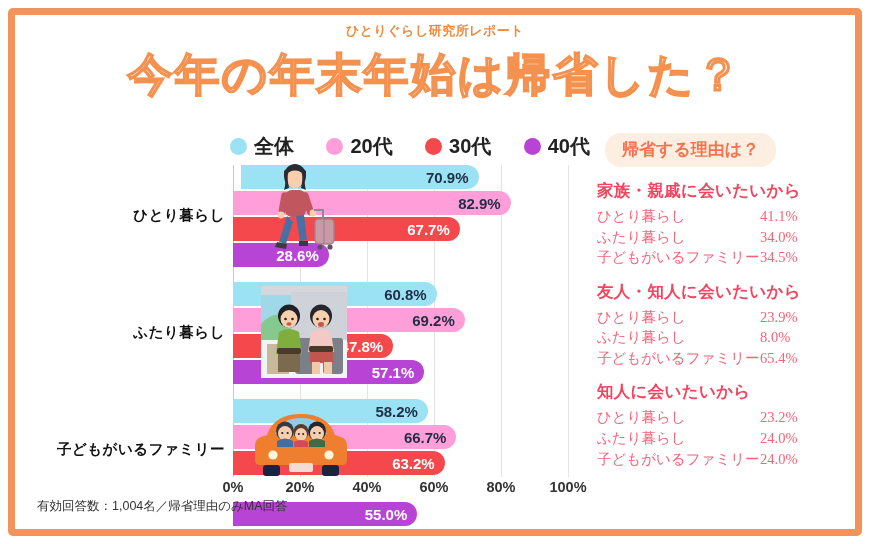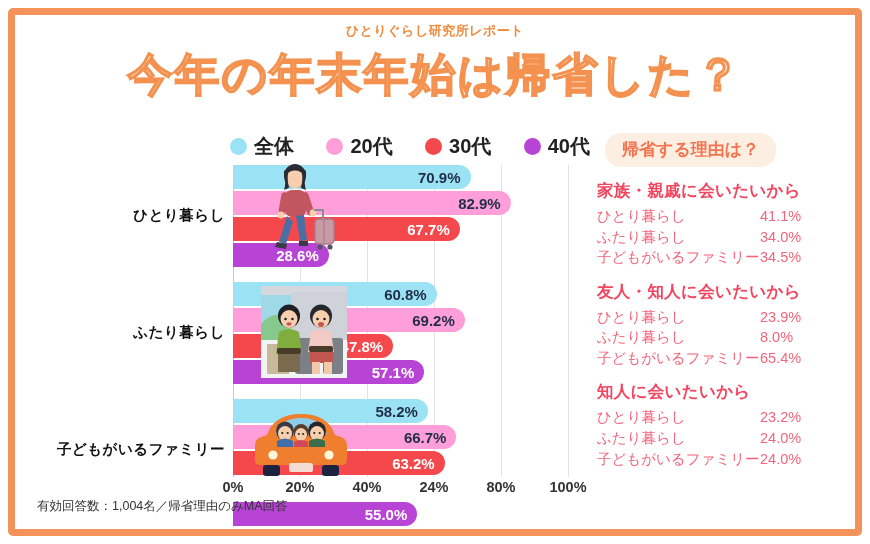--- a/index.html
+++ b/index.html
@@ -112,21 +112,21 @@
   .reason-title {
     font-size: 16.5px; font-weight: bold; color: #f2455f;
     margin-bottom: 4px; letter-spacing: .3px;
   }
   .reason-row {
     display: flex; align-items: baseline;
     font-size: 14.5px; color: #f4647a;
     line-height: 1.42;
   }
   .reason-name { width: 163px; white-space: nowrap; }
-  .reason-pct { white-space: nowrap; }
+  .reason-pct { white-space: nowrap; font-family: Liberation Serif, serif; }
 
   
   .footer {
     position: absolute; left: 22px; bottom: 14px;
     font-size: 12.5px; color: #333333;
   }
 </style>
 </head>
 <body>
 
@@ -158,21 +158,21 @@
   <div class="chart">
     <div class="plot" id="plot">
           <div class="gridline axis-zero" style="left: 0px;"></div>
           <div class="gridline" style="left: 67px;"></div>
           <div class="gridline" style="left: 134px;"></div>
           <div class="gridline" style="left: 201px;"></div>
           <div class="gridline" style="left: 268px;"></div>
           <div class="gridline" style="left: 335px;"></div>
           <div class="group" style="top: 0px; height: 102px;">
             <div class="cat-label" style="top: 41px;">ひとり暮らし</div>
-            <div class="bar" style="top: 0px; width: 237.515px; background: rgb(156, 226, 245);">
+            <div class="bar" style="top: 0px; width: 237.515px; background: rgb(156, 226, 245); margin-left: 8px;">
               <span class="bar-val v-dark">70.9%</span>
             </div>
             <div class="bar" style="top: 26px; width: 277.715px; background: rgb(255, 158, 216);">
               <span class="bar-val v-dark">82.9%</span>
             </div>
             <div class="bar" style="top: 52px; width: 226.795px; background: rgb(245, 72, 77);">
               <span class="bar-val v-light">67.7%</span>
             </div>
             <div class="bar" style="top: 78px; width: 95.81px; background: rgb(184, 68, 214);">
               <span class="bar-val v-light">28.6%</span>
@@ -280,21 +280,21 @@
      <rect x="38" y="62" width="24" height="9" rx="2" fill="#f5dcd2"></rect>
      <rect x="12" y="64" width="17" height="11" rx="3" fill="#1c2340"></rect>
      <rect x="71" y="64" width="17" height="11" rx="3" fill="#1c2340"></rect>
    </svg></div>
           </div>
         </div>
     <div class="ticks" id="ticks">
           <div class="tick" style="left: 0px;">0%</div>
           <div class="tick" style="left: 67px;">20%</div>
           <div class="tick" style="left: 134px;">40%</div>
-          <div class="tick" style="left: 201px;">24%</div>
+          <div class="tick" style="left: 201px;">60%</div>
           <div class="tick" style="left: 268px;">80%</div>
           <div class="tick" style="left: 335px;">100%</div>
         </div>
   </div>
 
   <div class="panel">
     <div class="panel-pill">帰省する理由は？</div>
     <div id="reasons">
           <div class="reason">
             <div class="reason-title">家族・親戚に会いたいから</div>

